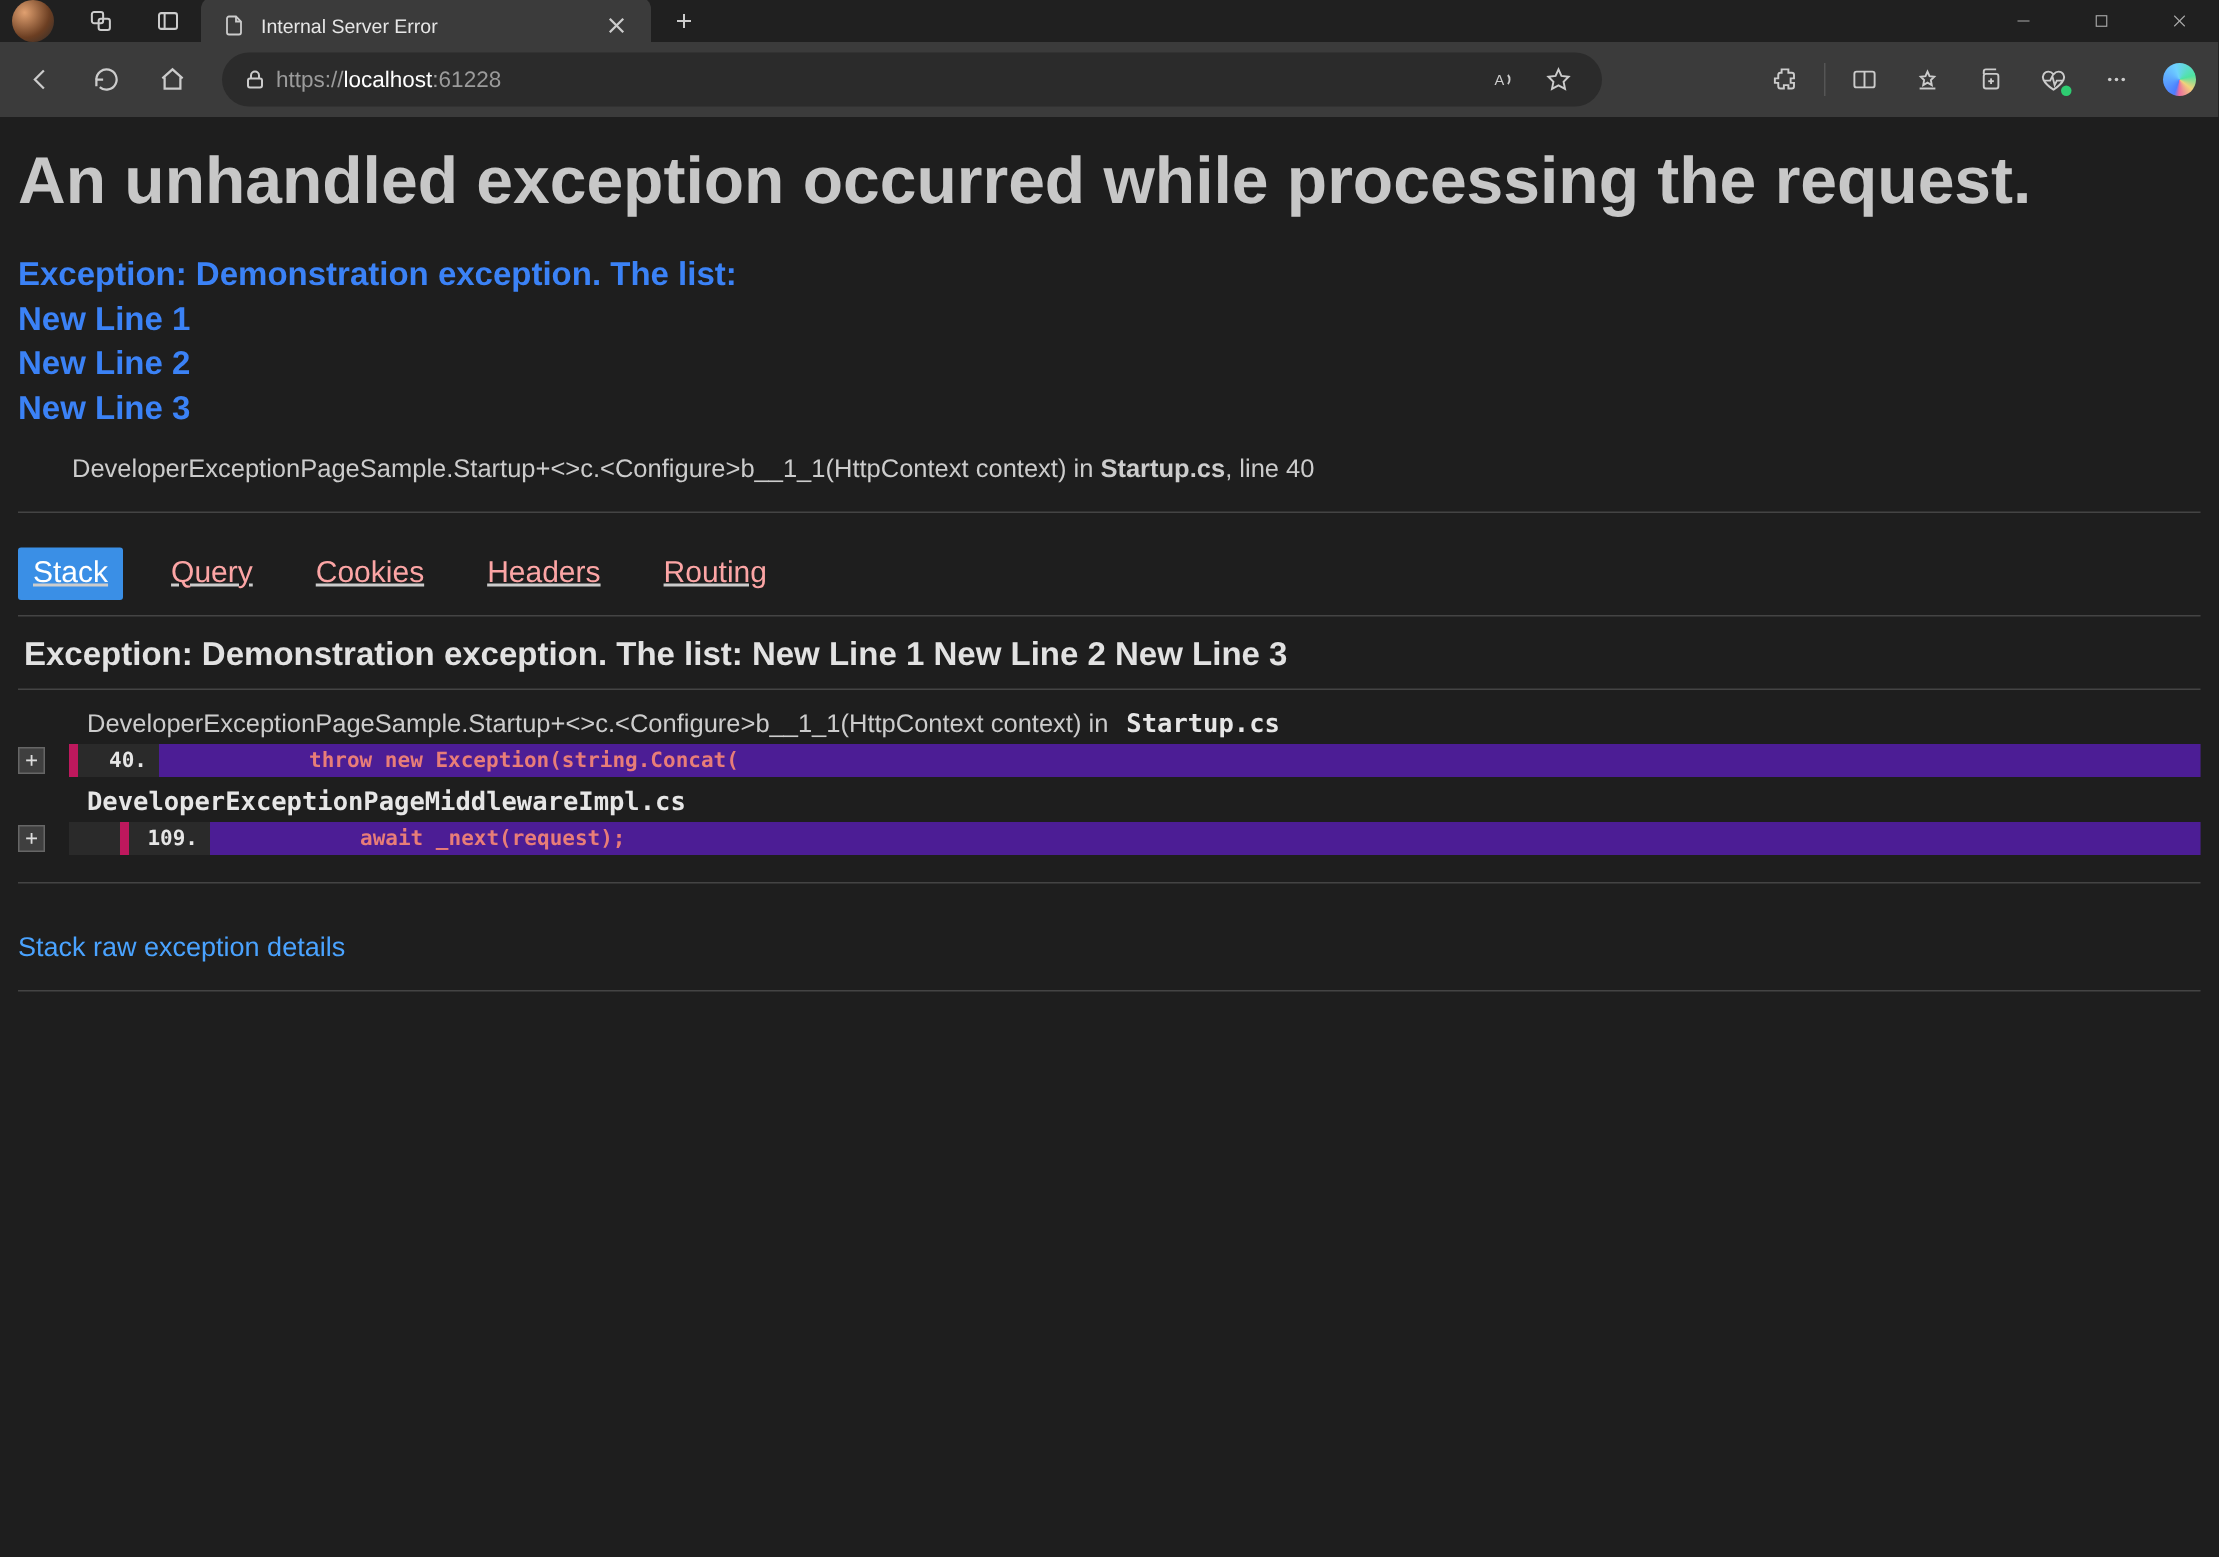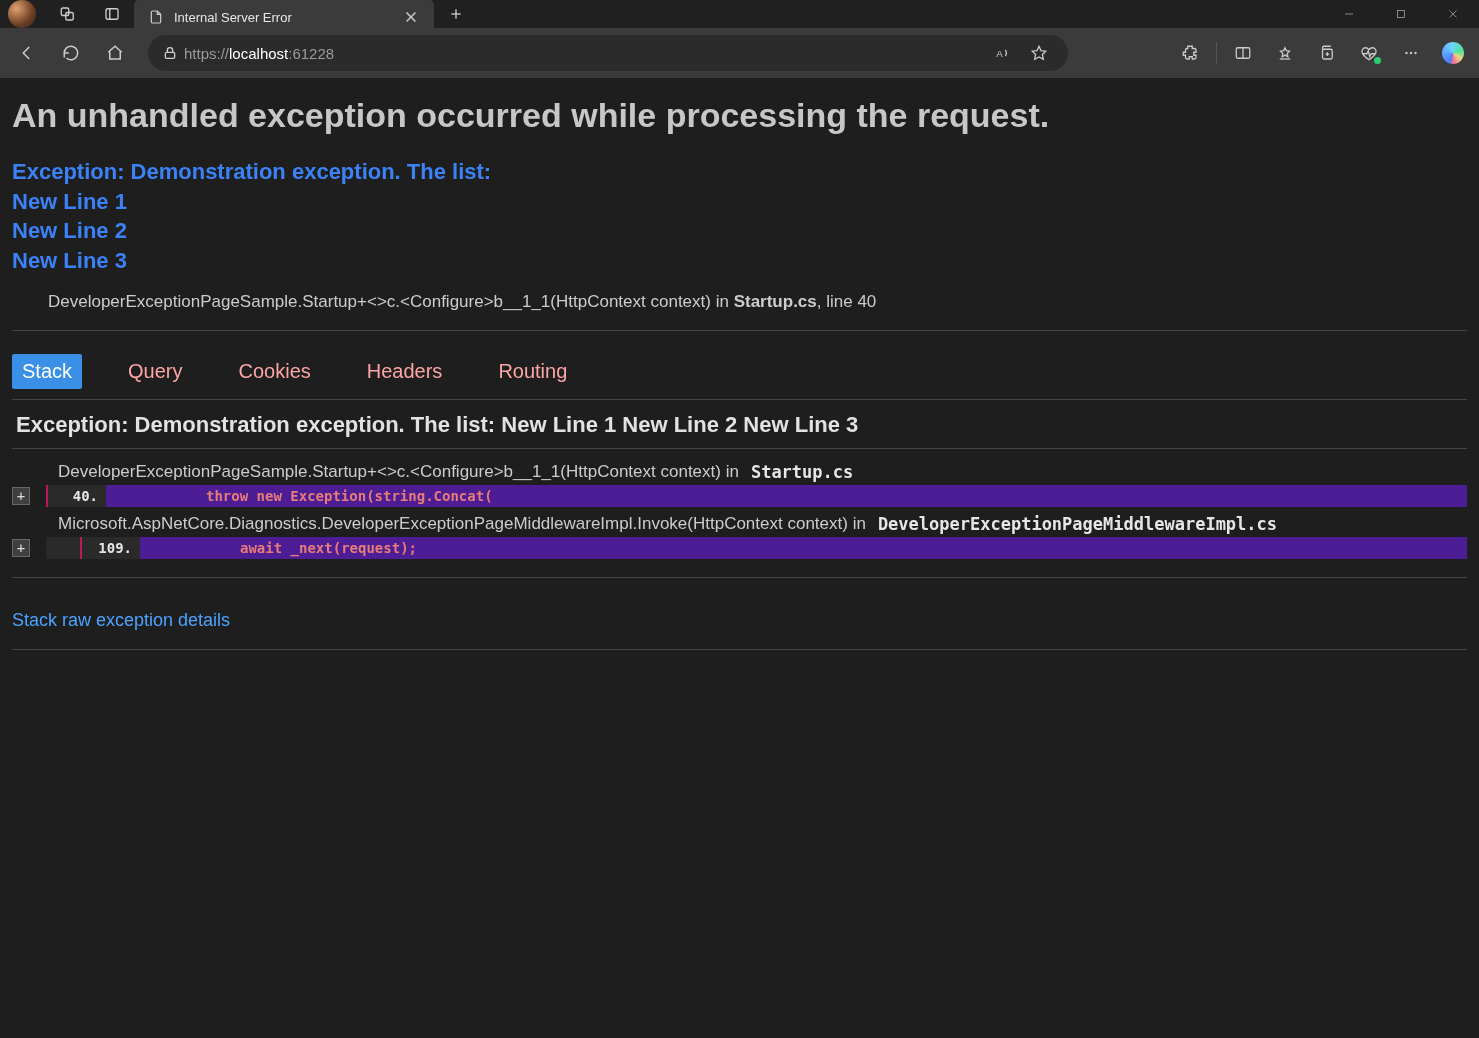--- a/index.html
+++ b/index.html
@@ -115,21 +115,21 @@
 }
 
 
 .page {
   height: calc(1038px - 44px - 50px);
   overflow-y: auto;
   background: #1e1e1e;
   padding: 18px 12px;
 }
 .page h1 {
-  font-size: 34px;
+  font-size: 44px;
   font-weight: 700;
   color: #c7c7c7;
   margin-bottom: 22px;
 }
 .exception-block {
   font-size: 22px;
   color: #3b82f6;
   line-height: 1.35;
   white-space: pre-line;
   margin-bottom: 16px;
@@ -138,21 +138,21 @@
 .origin-line {
   font-size: 17px;
   color: #cccccc;
   margin: 6px 0 18px 36px;
 }
 .origin-line .fname { font-weight: 700; }
 
 .hr { border: none; border-top: 1px solid #444; margin: 10px 0; }
 
 
-.etabs { display:flex; gap:36px; align-items:center; margin: 23px 0 10px 0; }
+.etabs { display:flex; gap:22px; align-items:center; margin: 23px 0 10px 0; text-decoration: underline; }
 .etab {
   font-size: 20px;
   color: #fca5a5;
   padding: 6px 10px;
   cursor: pointer;
 }
 .etab.active { background:#3a8fe6; color:#ffffff; border-radius: 2px; }
 
 .stack-title { font-size:22px; font-weight:700; color:#e2e2e2; margin: 12px 0 10px 4px; }
 
@@ -179,21 +179,21 @@
   background:#2a2a2a;
   margin-left: 34px;
   font-family: Consolas, monospace;
   font-size: 14px;
 }
 .code-gutter {
   width: 60px;
   padding: 3px 8px 3px 0;
   text-align: right;
   color: #e6e6e6;
-  border-left: 2px solid #be185d;
+  border-left: 6px solid #be185d;
   background:#2a2a2a;
   font-weight:700;
 }
 .code-src {
   flex:1;
   padding: 3px 0 3px 100px;
   color: #e87d78;
   font-weight:700;
   background:#4c1d95;
 }
@@ -397,21 +397,20 @@
         <div class="code-gutter">40.</div>
         <div class="code-src">throw new Exception(string.Concat(</div>
       </div>
     </div>
   </div>
 
   
   <div class="frame">
     <div class="frame-head">
       <span style="width:34px"></span>
-      <span>Microsoft.AspNetCore.Diagnostics.DeveloperExceptionPageMiddlewareImpl.Invoke(HttpContext context) in </span>
         <span class="fname">DeveloperExceptionPageMiddlewareImpl.cs</span>
     </div>
     <div style="display:flex; align-items:stretch;">
       <div style="width:34px; display:flex; align-items:center;">
         <div class="expand-btn">+</div>
       </div>
       <div class="code-row" style="flex:1; margin-left:0;padding-left:34px;">
         <div class="code-gutter">109.</div>
         <div class="code-src">await _next(request);</div>
       </div>

